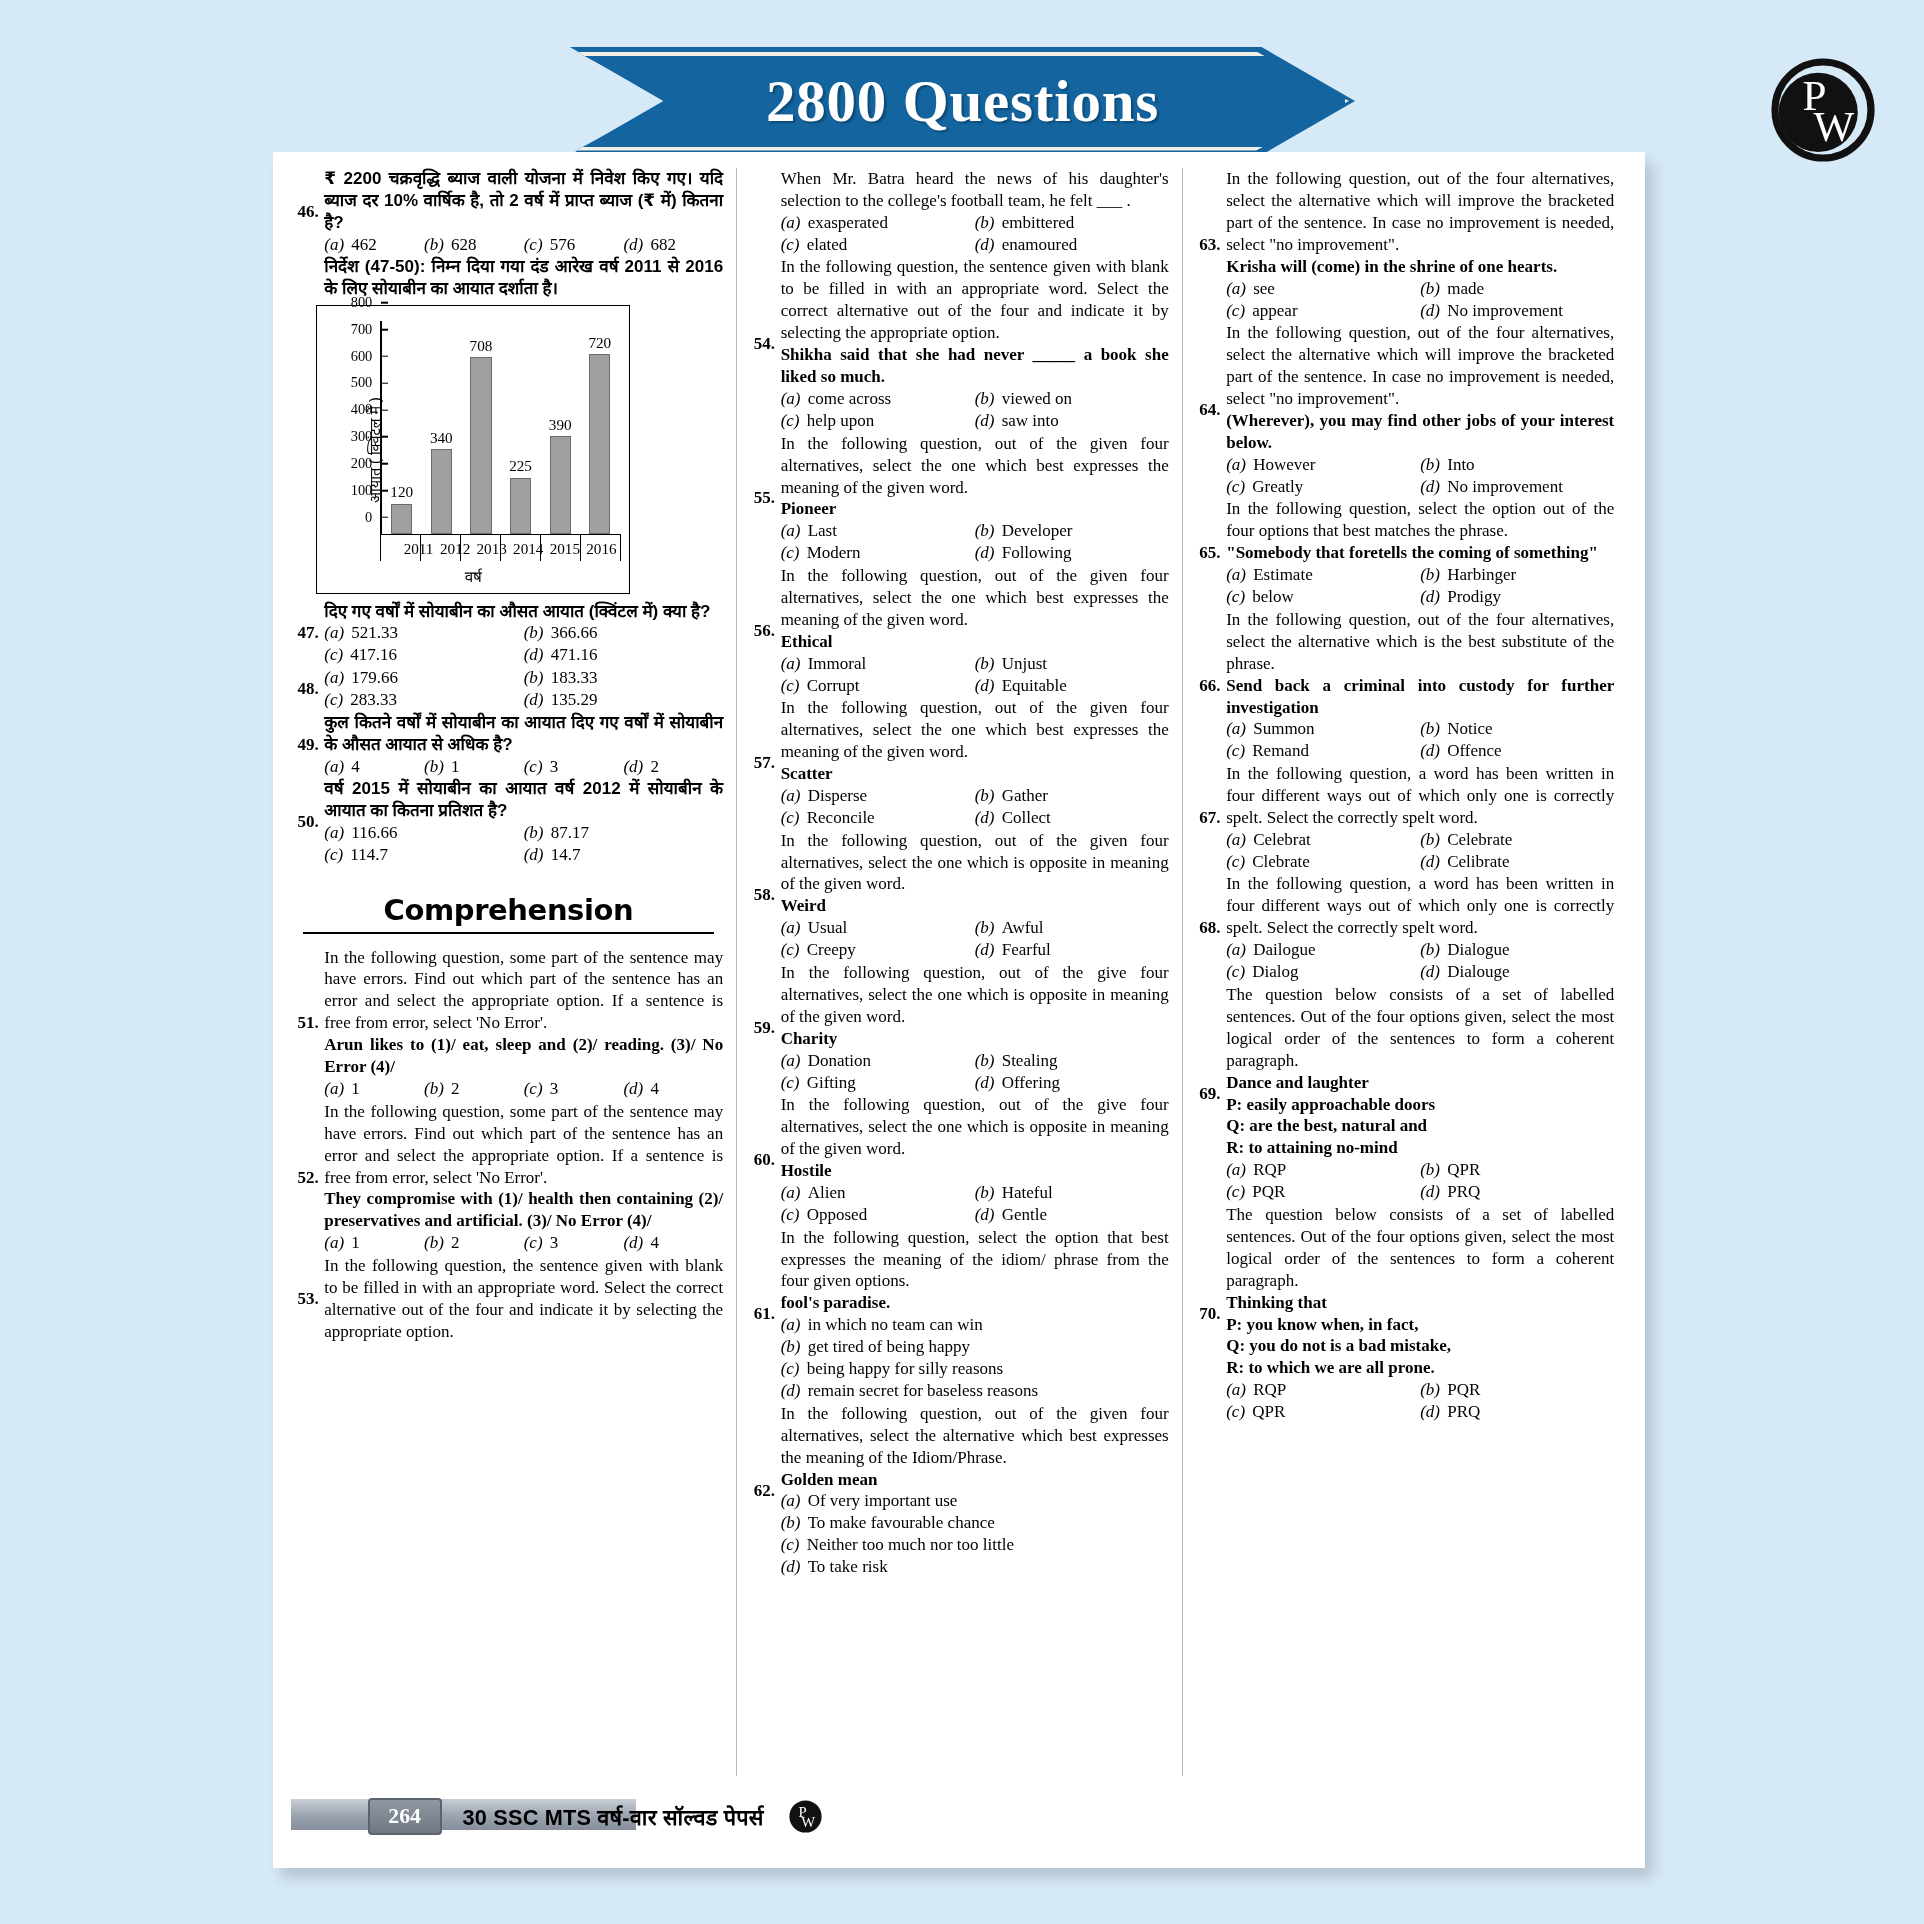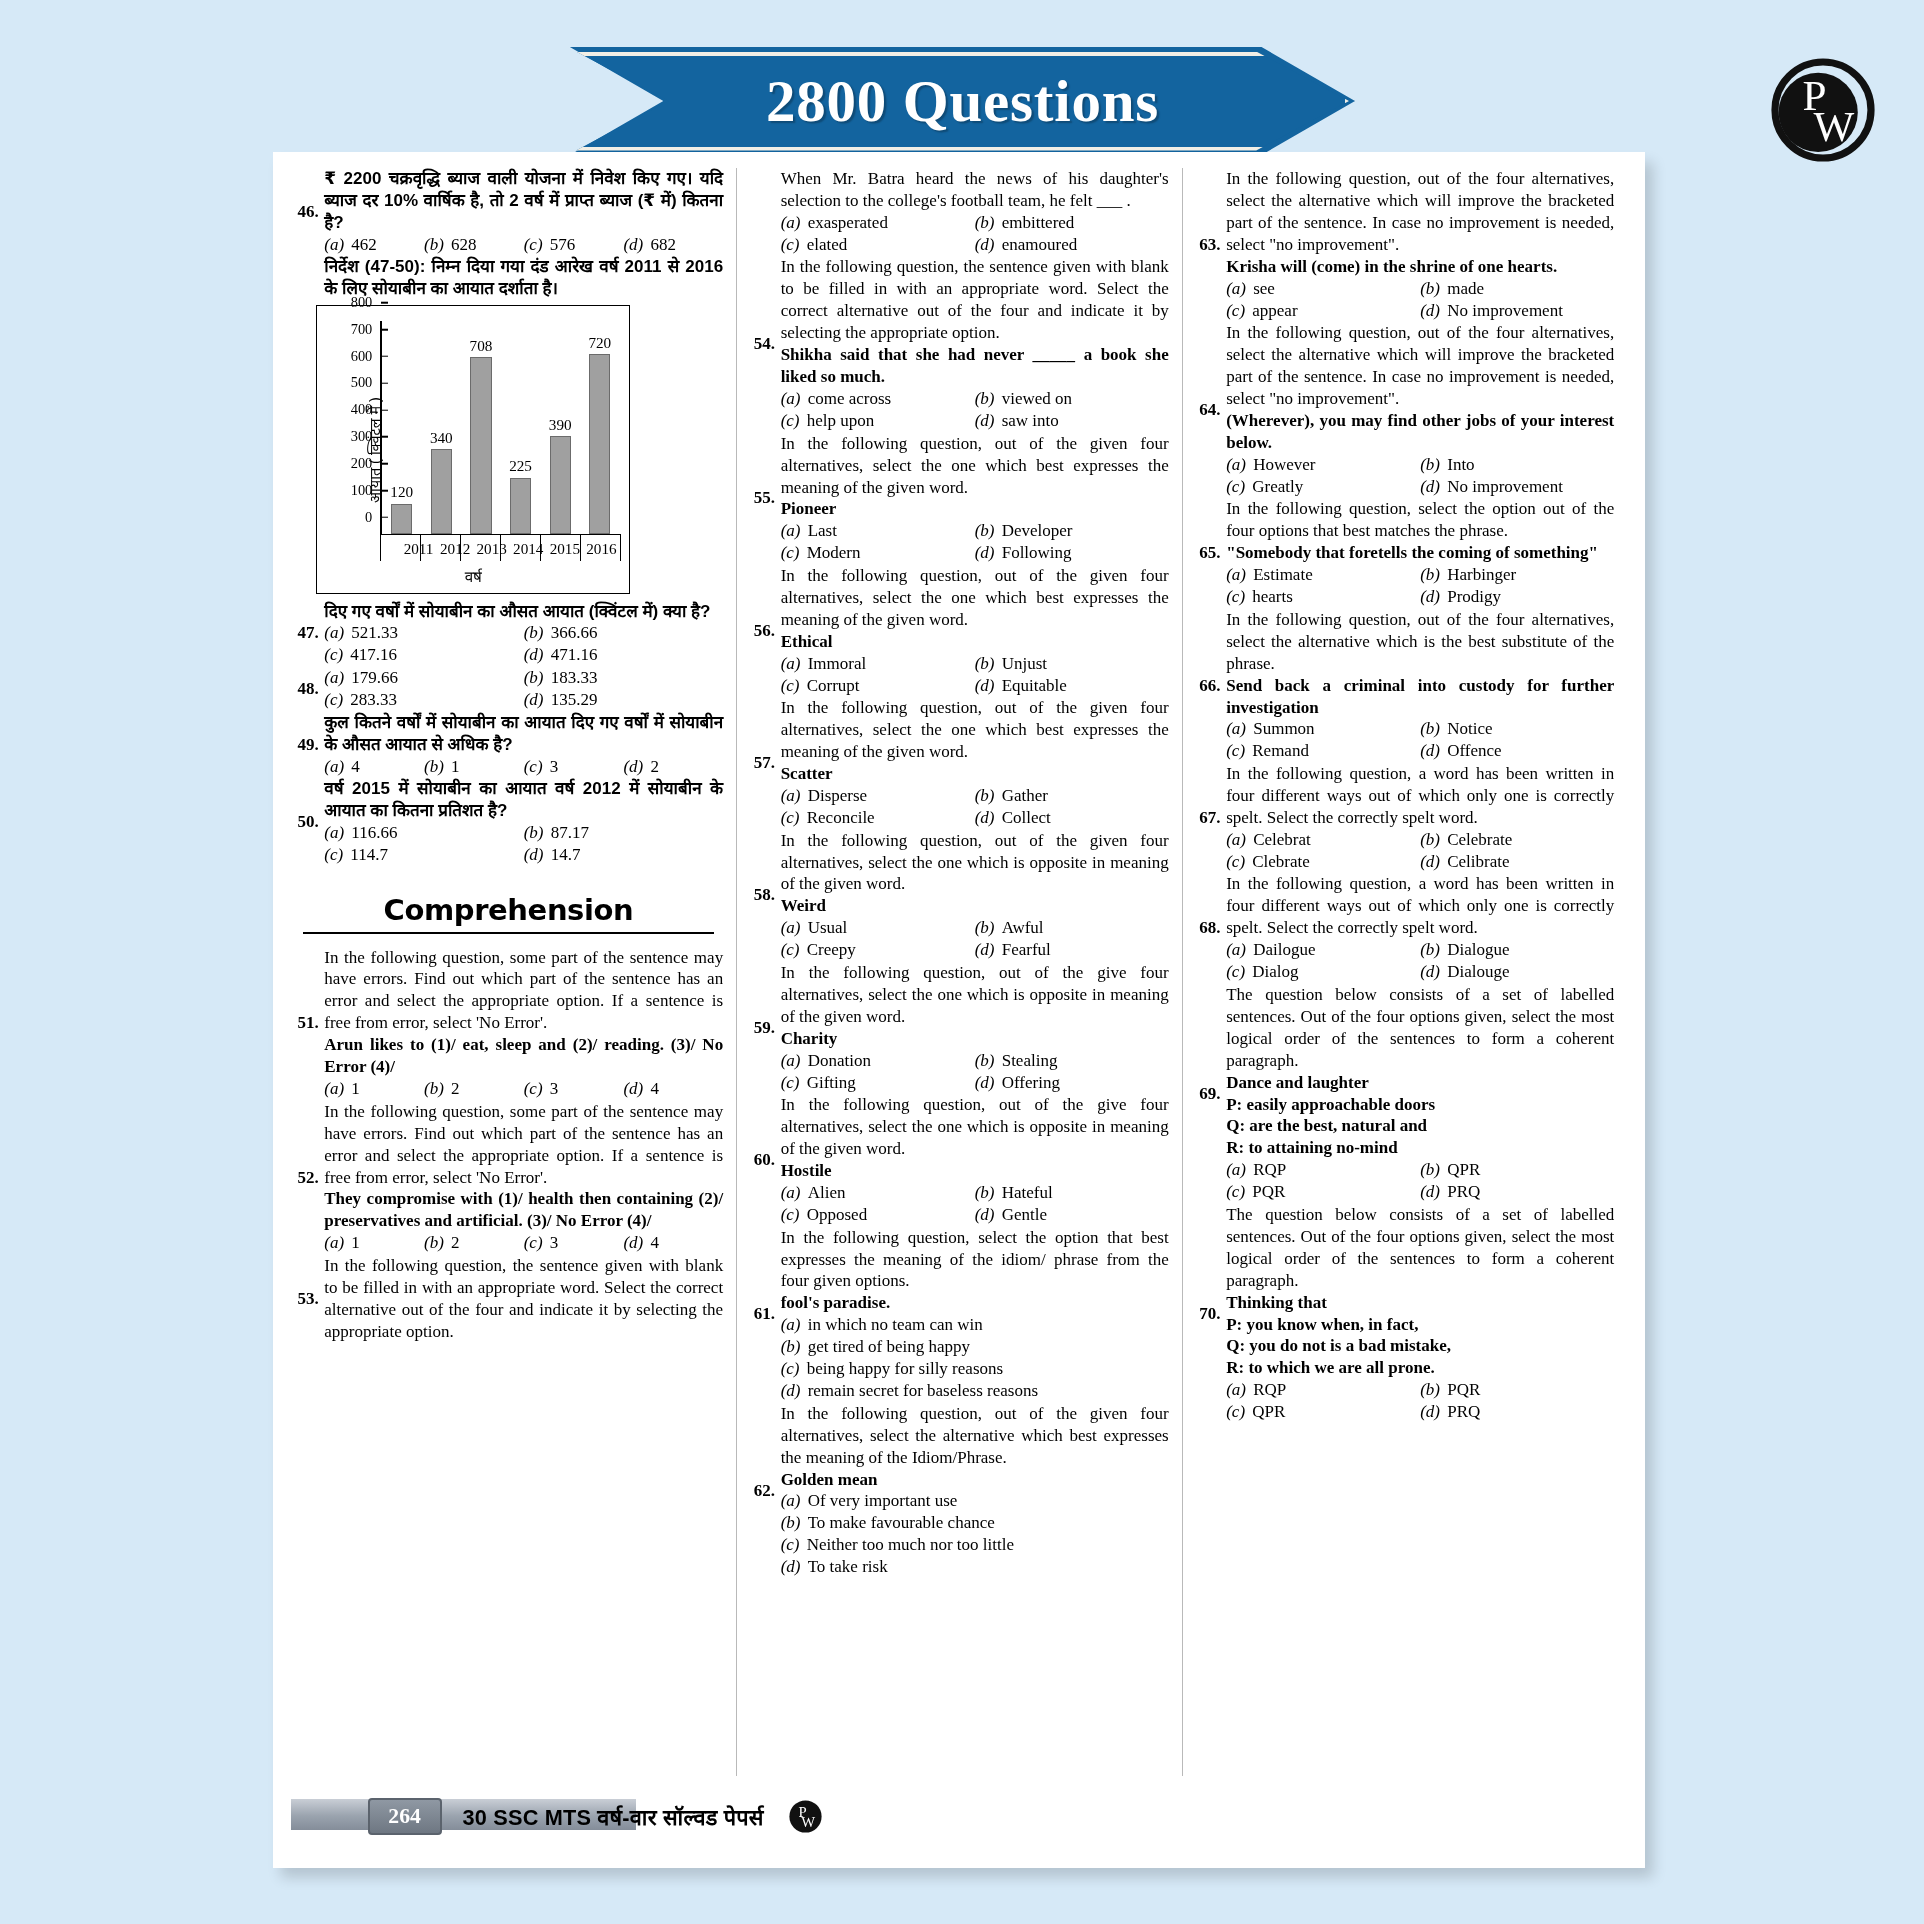--- a/index.html
+++ b/index.html
@@ -807,21 +807,21 @@
               <div class="op">
                 <span class="lab">(a)</span>
                 <span class="val">Estimate</span>
               </div>
               <div class="op">
                 <span class="lab">(b)</span>
                 <span class="val">Harbinger</span>
               </div>
               <div class="op">
                 <span class="lab">(c)</span>
-                <span class="val">hearts</span>
+                <span class="val">below</span>
               </div>
               <div class="op">
                 <span class="lab">(d)</span>
                 <span class="val">Prodigy</span>
               </div>
             </div>
           </div>
         </div>
         <div class="q">
           <div class="qnum">66.</div>

